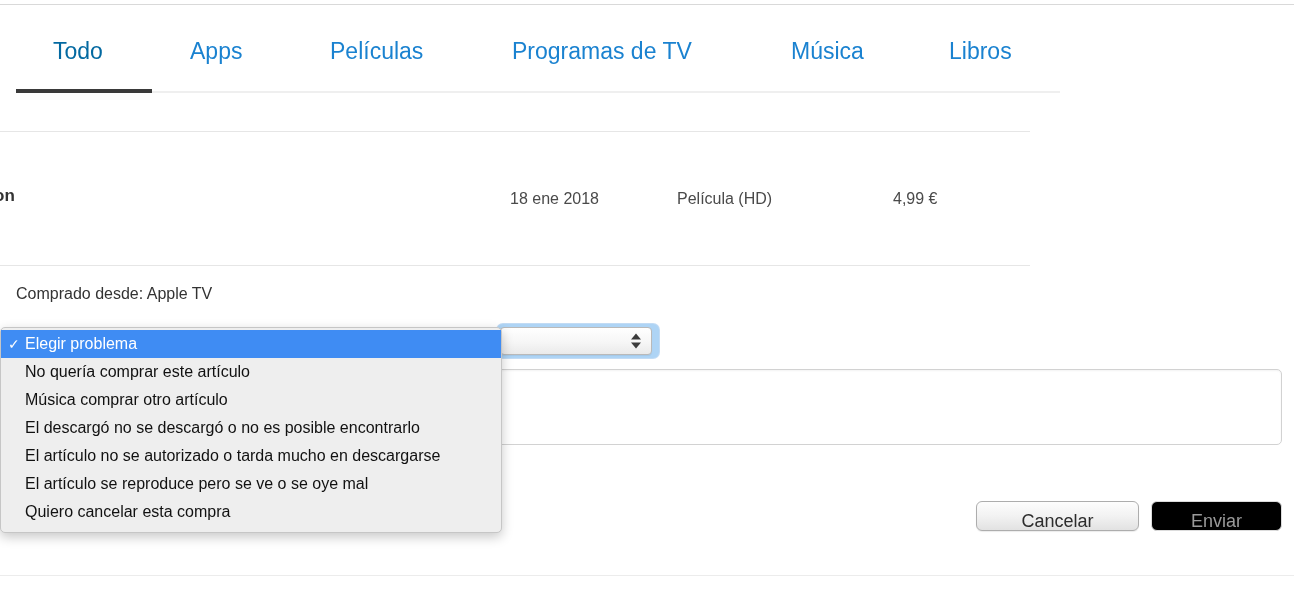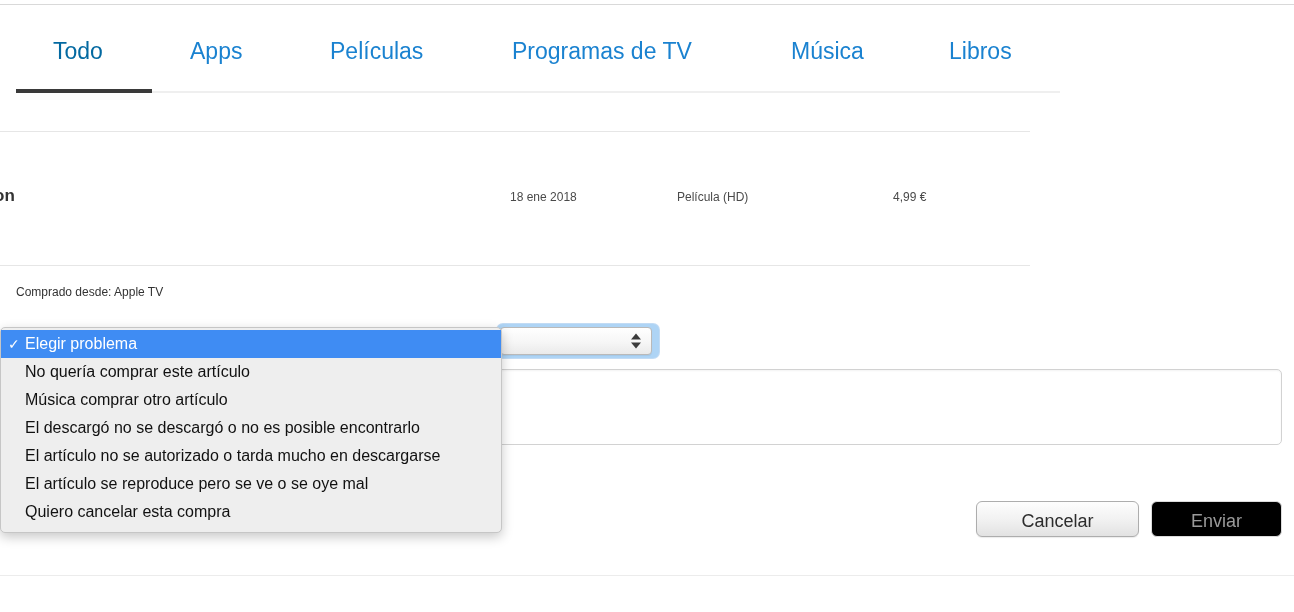--- a/index.html
+++ b/index.html
@@ -81,33 +81,33 @@
     top: 186px;
     left: -6px;
     font-size: 17px;
     font-weight: bold;
     color: #333333;
     white-space: nowrap;
   }
   .item-meta {
     position: absolute;
     top: 190px;
-    font-size: 12px;
+    font-size: 16px;
     color: #4a4a4a;
     white-space: nowrap;
   }
   .item-date  { left: 510px; }
   .item-kind  { left: 677px; }
   .item-price { left: 893px; }
 
   .purchased-from {
     position: absolute;
     top: 285px;
     left: 16px;
-    font-size: 12px;
+    font-size: 16px;
     color: #333333;
     white-space: nowrap;
   }
 
   
   .select-wrap {
     position: absolute;
     top: 324px;
     left: 497px;
     width: 162px;
@@ -198,21 +198,21 @@
     border: 1px solid #d2d2d2;
     border-radius: 5px;
     box-shadow: inset 0 1px 2px rgba(0,0,0,0.05);
     box-sizing: border-box;
   }
 
   
   .btn {
     position: absolute;
     top: 501px;
-    height: 36px;
+    height: 30px;
     border-radius: 6px;
     font-size: 18px;
     text-align: center;
     line-height: 38px;
     box-sizing: border-box;
     cursor: pointer;
     white-space: nowrap;
   }
   .btn-cancel {
     left: 976px;

